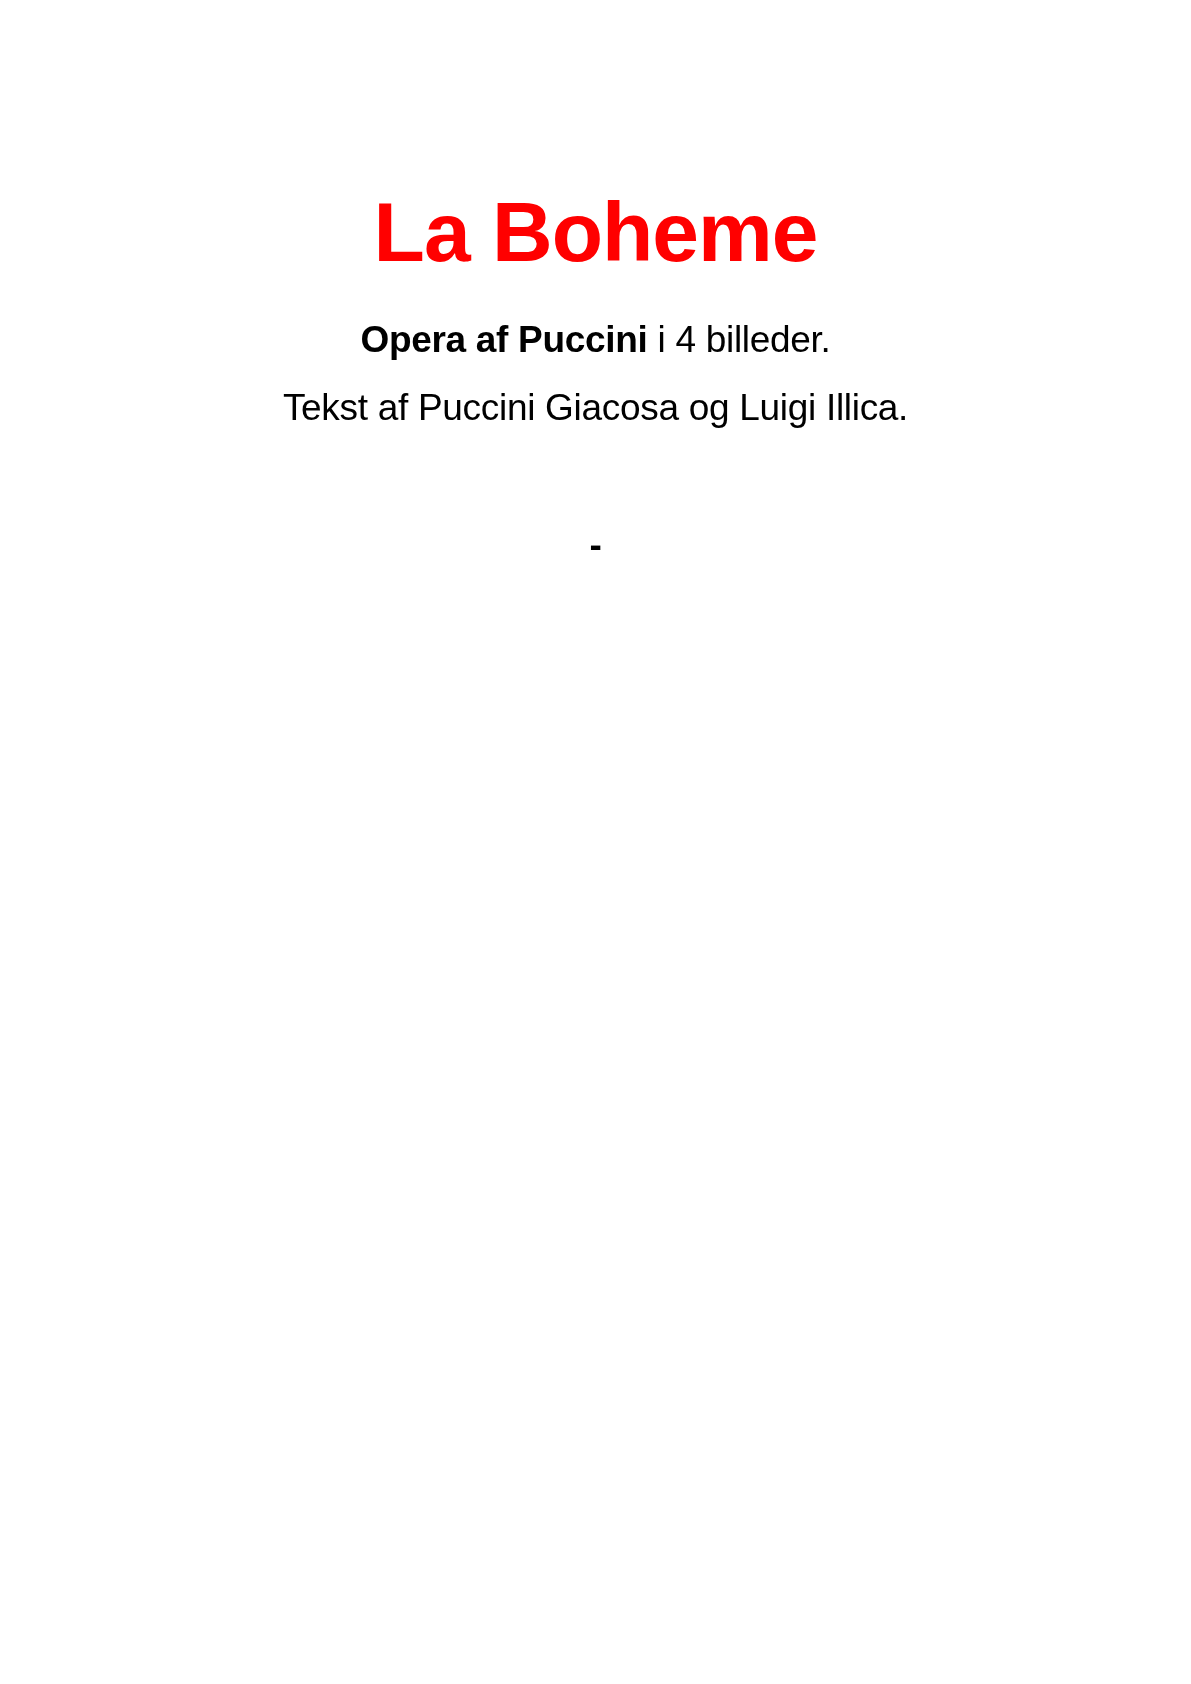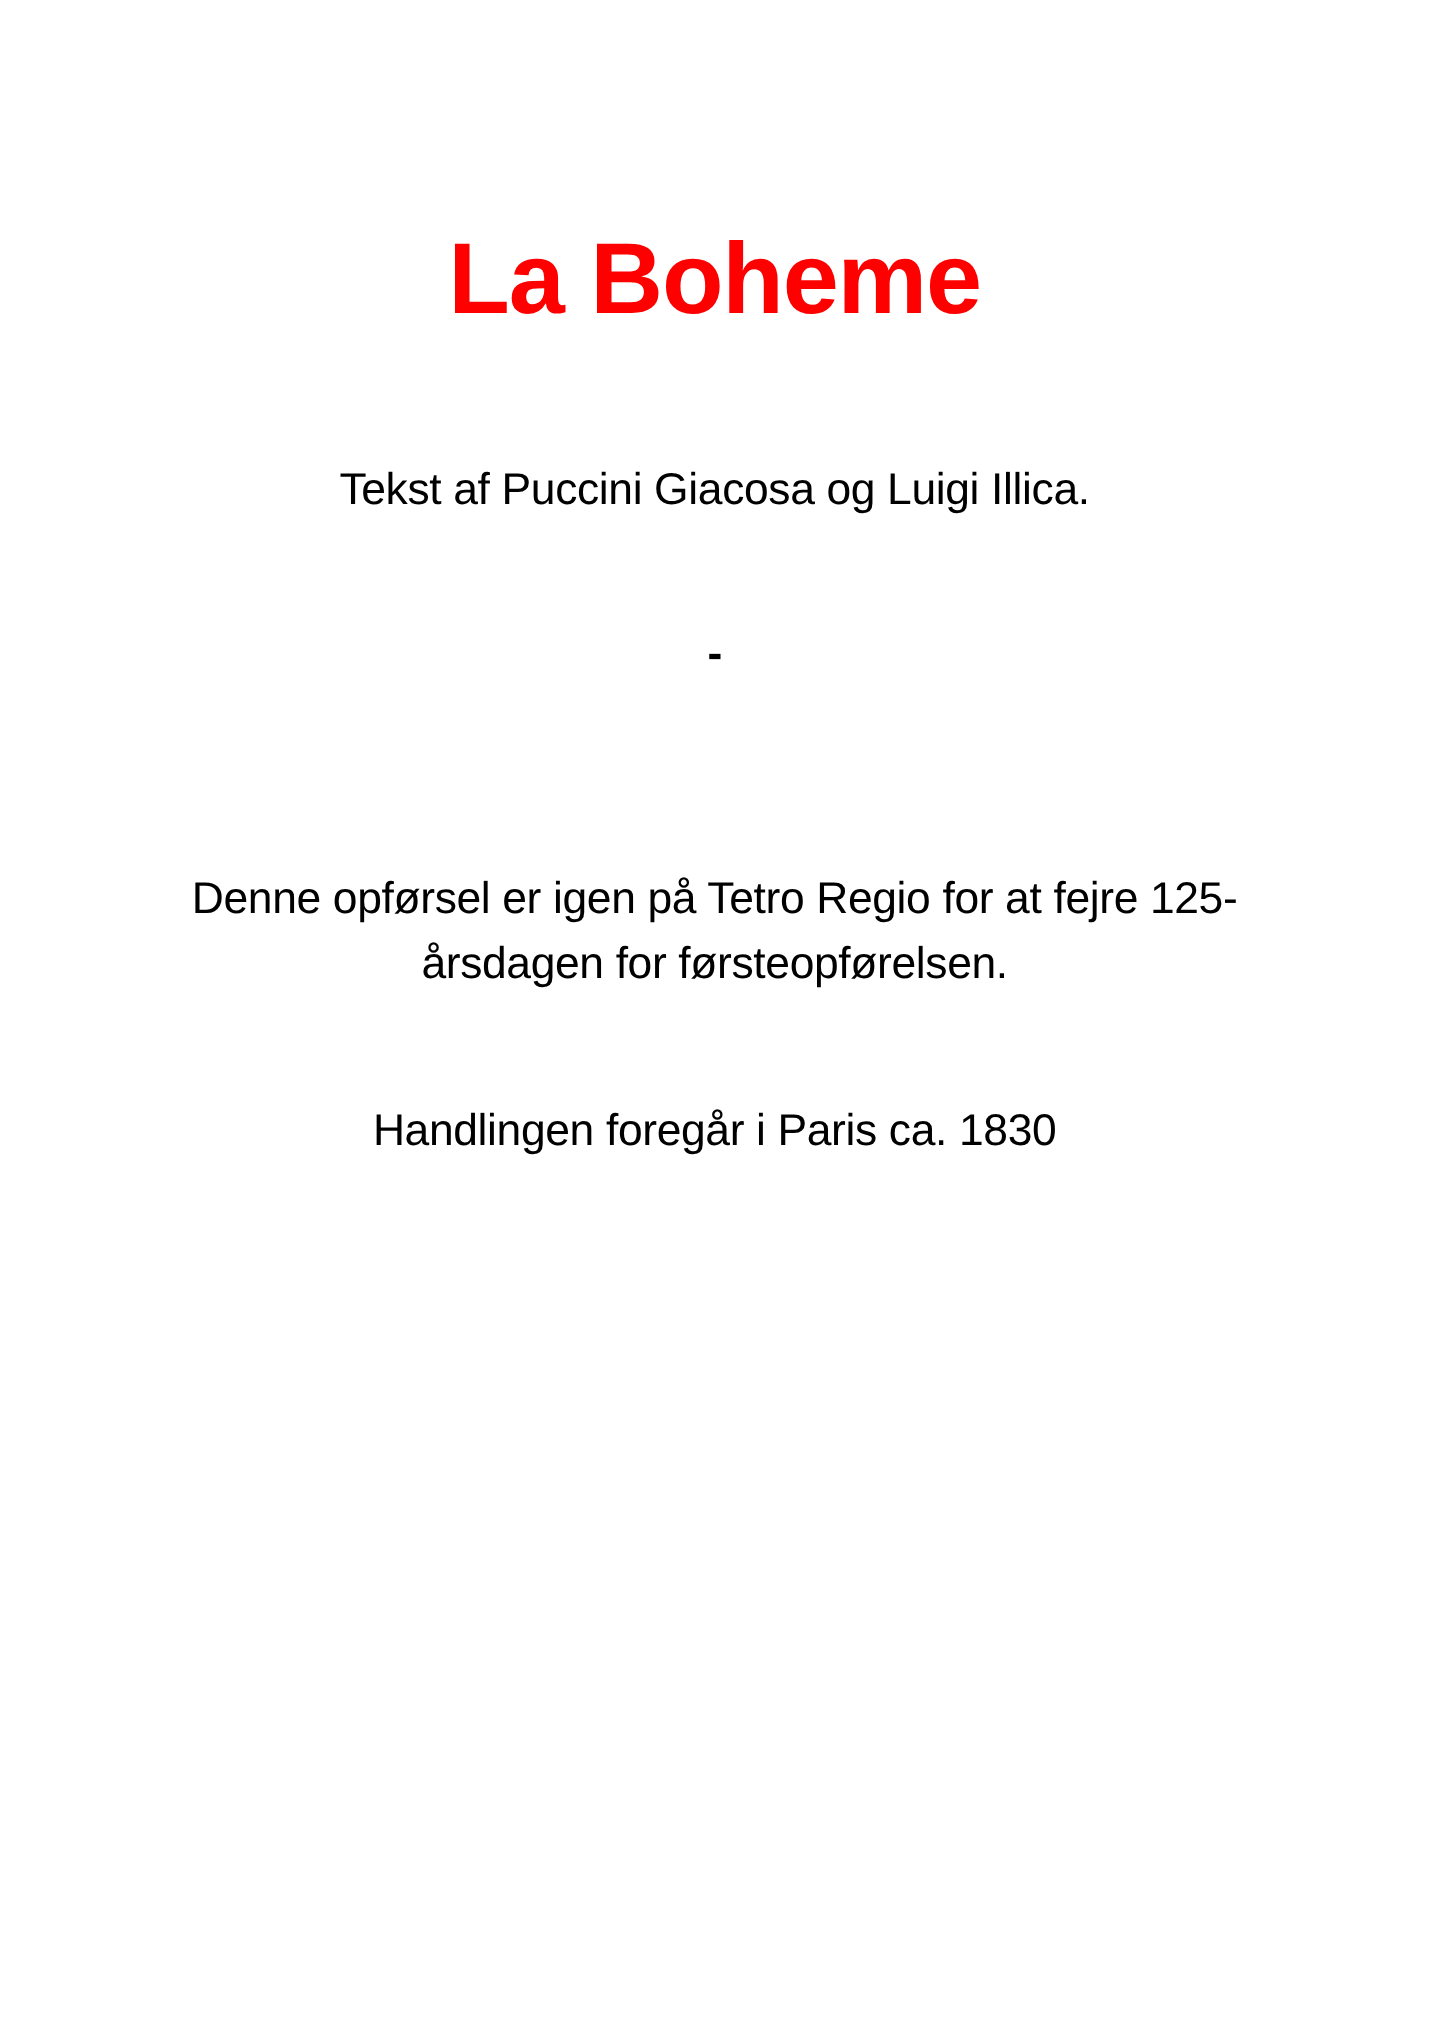--- a/index.html
+++ b/index.html
@@ -47,23 +47,22 @@
   .anniversary { top: 722px; }
   .setting     { top: 915px; }
 </style>
 </head>
 <body>
 
 <div class="page">
 
   <h1 class="title" style="color: rgb(255, 0, 0);">La Boheme</h1>
 
+  <p class="line byline"><span class="bold">Opera af Puccini</span><span> i 4 billeder.</span></p>
 
   <p class="line librettists">Tekst af Puccini Giacosa og Luigi Illica.</p>
 
   <p class="line separator">-</p>
 
 
-  <p class="line anniversary"><span>Denne opførsel er igen på Tetro Regio for at fejre 125-</span><br><span>årsdagen for førsteopførelsen.</span></p>
 
-  <p class="line setting">Handlingen foregår i Paris ca. 1830</p>
 
 </div>
 
 </body></html>

